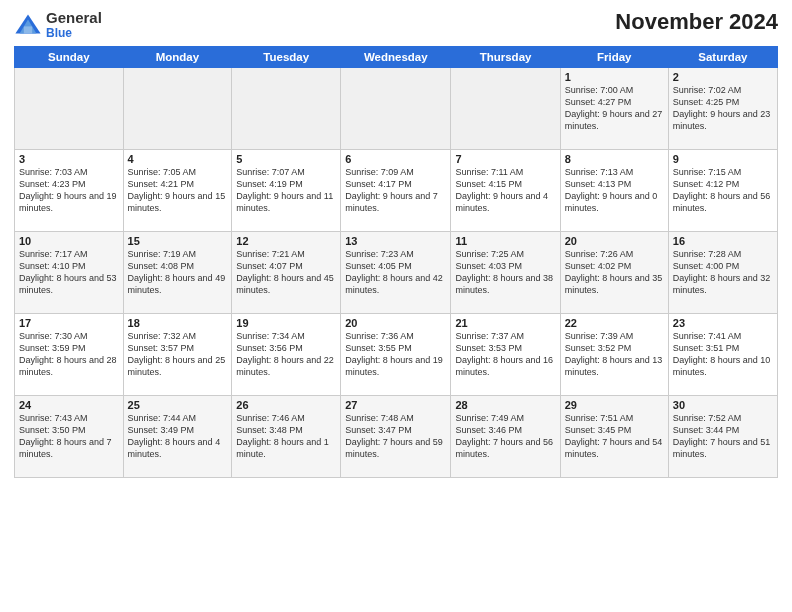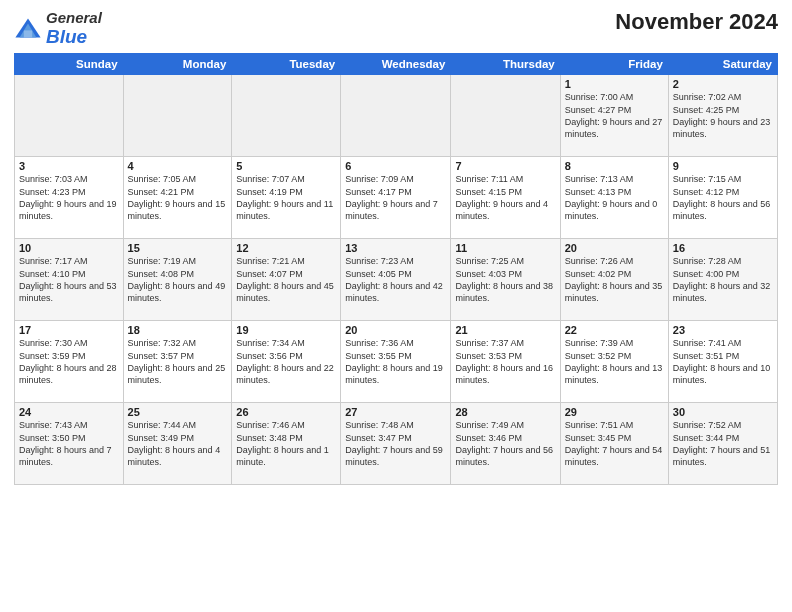--- a/index.html
+++ b/index.html
@@ -18,34 +18,33 @@
     .header {
       display: flex;
       justify-content: space-between;
       align-items: flex-start;
       margin-bottom: 6px;
     }
     .logo {
       display: flex;
       align-items: center;
       gap: 4px;
-      font-style: italic;
     }
     .logo-text {
       display: flex;
       flex-direction: column;
       line-height: 1.1;
     }
     .logo-general {
       font-size: 15px;
       font-weight: bold;
       color: #333;
     }
     .logo-blue {
-      font-size: 19px;
+      font-size: 12px;
       font-weight: bold;
       color: #2a6dd9;
     }
     .logo-icon {
       width: 28px;
       height: 28px;
     }
     .title-block {
       text-align: right;
     }
@@ -62,21 +61,21 @@
     .calendar {
       width: 100%;
       border-collapse: collapse;
     }
     .calendar th {
       background: #2a6dd9;
       color: #fff;
       font-size: 11.5px;
       font-weight: bold;
       padding: 4px 5px;
-      text-align: right;
+      text-align: center;
       border: 1px solid #2a6dd9;
     }
     .calendar td {
       border: 1px solid #ccc;
       vertical-align: top;
       width: 113px;
       padding: 3px 4px;
       font-size: 9px;
       color: #333;
       background: #fff;

